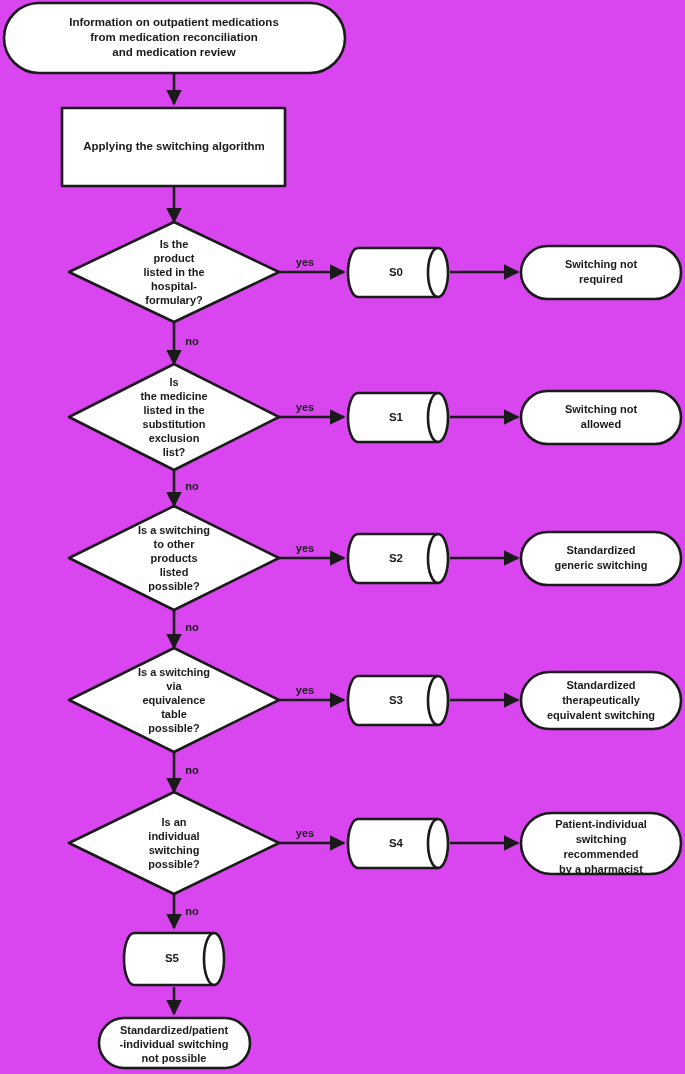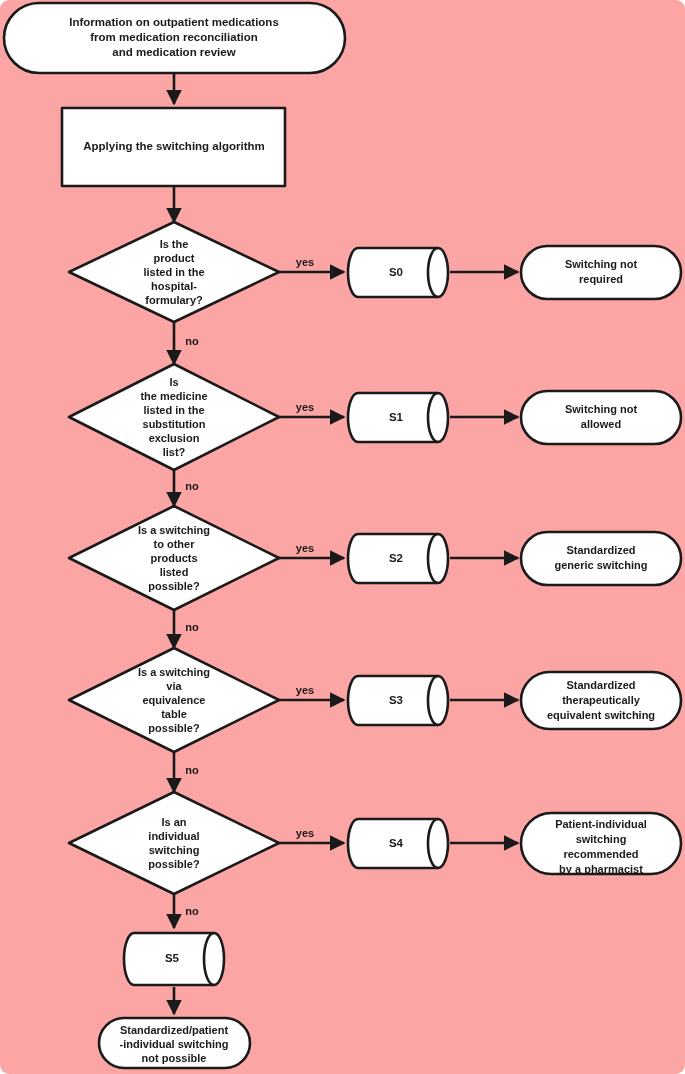--- a/index.html
+++ b/index.html
@@ -8,23 +8,22 @@
     padding: 0;
     background: #ffffff;
   }
   body {
     font-family: "Liberation Sans", sans-serif;
   }
   #flowchart-root {
     position: relative;
     width: 685px;
     height: 1074px;
-    background: #fca5a5;
+    background: #d946ef;
     overflow: hidden;
-    border-radius: 9px;
   }
   #flow-svg {
     position: absolute;
     left: 0;
     top: 0;
     width: 685px;
     height: 1074px;
   }
   .shape-stroke {
     fill: #ffffff;

